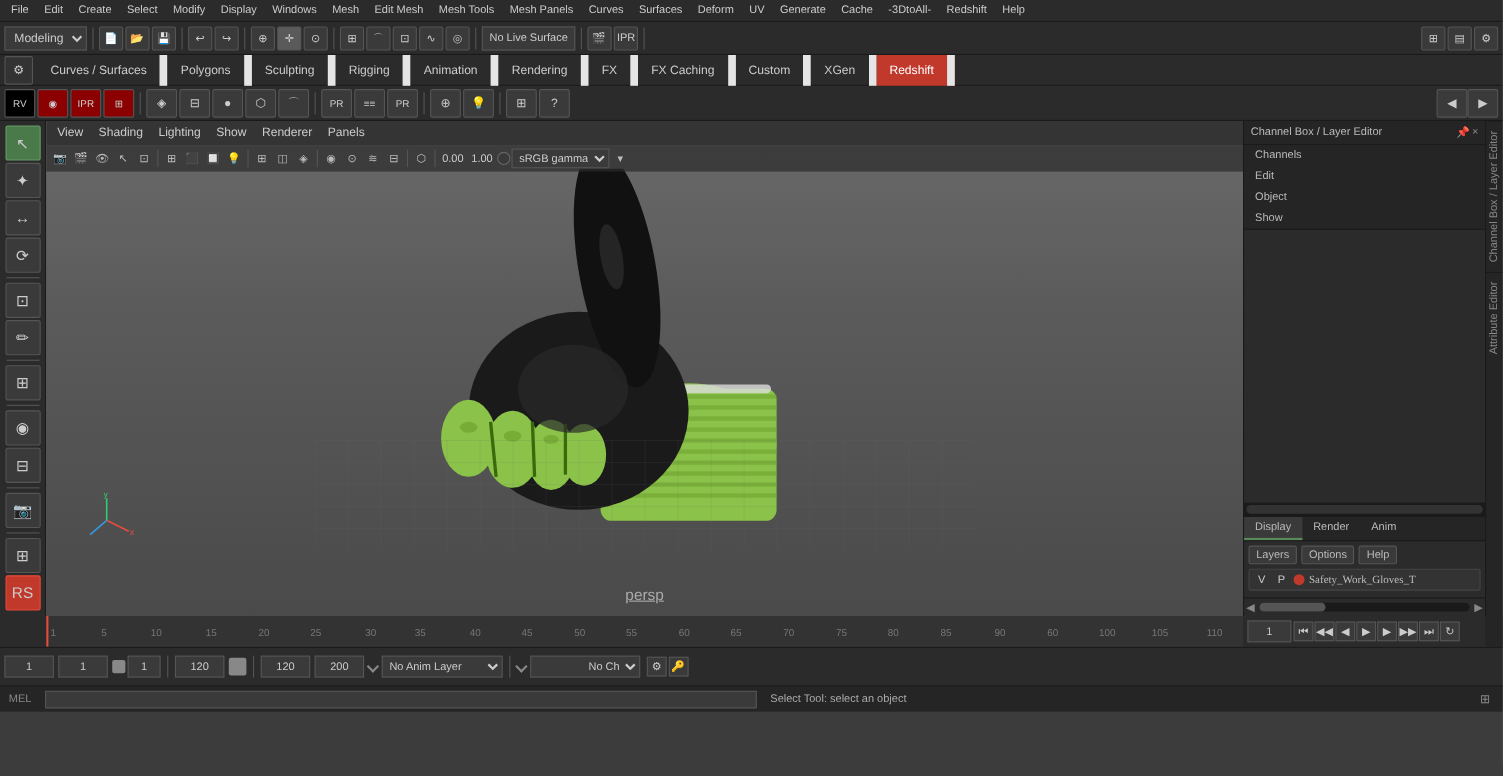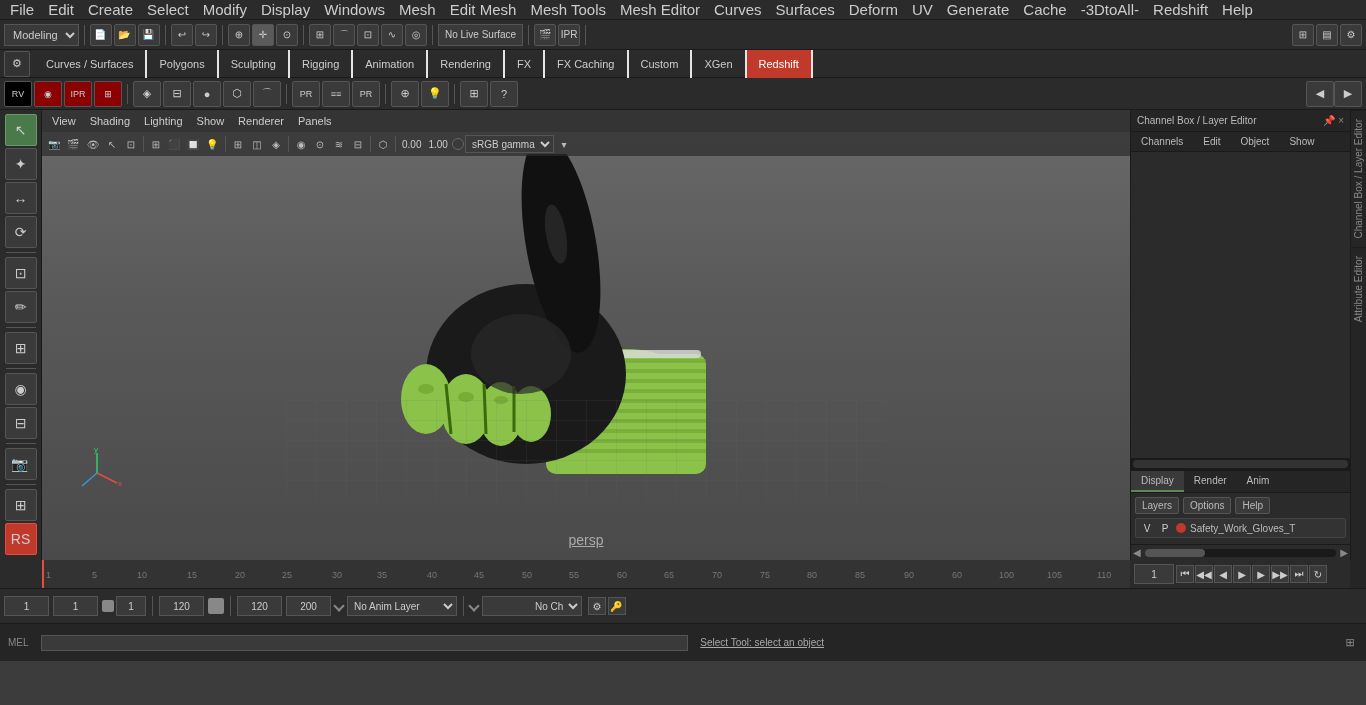--- a/index.html
+++ b/index.html
@@ -5,21 +5,21 @@
     * { margin: 0; padding: 0; box-sizing: border-box; }
     body { width: 1366px; height: 705px; background: #3c3c3c; font-family: Arial, sans-serif; font-size: 11px; color: #ccc; overflow: hidden; }
 
     
     #menu-bar {
       display: flex; align-items: center;
       background: #2b2b2b; height: 20px;
       border-bottom: 1px solid #1a1a1a;
       padding: 0 4px; gap: 2px;
     }
-    .menu-item { padding: 2px 6px; cursor: pointer; color: #ccc; font-size: 15px; }
+    .menu-item { padding: 2px 6px; cursor: pointer; color: #ccc; font-size: 10px; }
 
     
     #toolbar1 {
       display: flex; align-items: center;
       background: #2b2b2b; height: 30px;
       border-bottom: 1px solid #1a1a1a;
       padding: 0 4px; gap: 2px;
     }
     .tb-separator { width: 1px; height: 20px; background: #555; margin: 0 3px; }
     .tb-btn { 
@@ -41,21 +41,21 @@
     
     #tab-bar {
       display: flex; align-items: center;
       background: #2b2b2b; height: 28px;
       border-bottom: 1px solid #1a1a1a;
       padding: 0 4px;
     }
     .tab-item {
       padding: 4px 12px; cursor: pointer; color: #ccc;
       font-size: 11px; height: 28px; display: flex; align-items: center;
-      border-right: 2px solid #e5e5e5;
+      border-right: 7px solid #e5e5e5;
     }
     .tab-item.active { background: #c0392b; color: #fff; }
 
     
     #icon-bar {
       display: flex; align-items: center;
       background: #2b2b2b; height: 32px;
       border-bottom: 1px solid #1a1a1a;
       padding: 0 4px; gap: 2px;
     }
@@ -142,20 +142,21 @@
     }
     #right-panel-header {
       display: flex; align-items: center; justify-content: space-between;
       background: #252525; padding: 2px 6px; height: 22px;
       border-bottom: 1px solid #1a1a1a;
     }
     #right-panel-title { color: #bbb; font-size: 10px; }
     #channel-tabs {
       display: flex; background: #252525;
       border-bottom: 1px solid #1a1a1a;
+      flex-direction: column;
     }
     .ch-tab {
       padding: 4px 10px; cursor: pointer; color: #bbb; font-size: 10px;
     }
     #channel-content { flex: 1; overflow-y: auto; padding: 4px; }
 
     
     #layer-section { margin-top: auto; border-top: 1px solid #1a1a1a; }
     #layer-tabs {
       display: flex; background: #252525;
@@ -170,21 +171,21 @@
       display: flex; gap: 4px; margin-bottom: 4px;
     }
     .layer-sub-tab { padding: 2px 6px; cursor: pointer; color: #bbb; font-size: 10px; background: #3a3a3a; border: 1px solid #555; border-radius: 2px; }
     .layer-row {
       display: flex; align-items: center; gap: 4px;
       padding: 2px 4px; background: #333;
       border: 1px solid #444; border-radius: 2px; margin-bottom: 2px;
     }
     .layer-vis { width: 14px; height: 14px; display: flex; align-items: center; justify-content: center; font-size: 10px; cursor: pointer; color: #ccc; }
     .layer-dot { width: 10px; height: 10px; border-radius: 50%; background: #c0392b; flex-shrink: 0; }
-    .layer-name { color: #bbb; font-size: 10px; flex: 1; overflow: hidden; text-overflow: ellipsis; white-space: nowrap; }
+    .layer-name { color: #bbb; font-size: 10px; flex: 1; overflow: hidden; text-overflow: ellipsis; white-space: nowrap; font-family: Liberation Serif, serif; }
     #layer-scrollbar {
       display: flex; align-items: center; padding: 2px;
       border-top: 1px solid #1a1a1a;
     }
     #layer-scroll-track {
       flex: 1; height: 8px; background: #1a1a1a; border-radius: 4px; margin: 0 4px;
     }
     #layer-scroll-thumb {
       width: 60px; height: 8px; background: #555; border-radius: 4px;
     }
@@ -208,21 +209,21 @@
       color: #ccc; font-size: 10px; cursor: pointer;
       display: flex; align-items: center; justify-content: center;
     }
     .bc-select {
       background: #3a3a3a; border: 1px solid #555;
       color: #ccc; font-size: 10px; height: 20px; padding: 0 2px;
     }
 
     
     #status-bar {
-      height: 38px; background: #252525;
+      height: 24px; background: #252525;
       border-top: 1px solid #1a1a1a;
       display: flex; align-items: center;
       padding: 0 8px; gap: 4px;
     }
     #mel-label { color: #888; font-size: 10px; margin-right: 8px; }
     #status-text { color: #aaa; font-size: 10px; flex: 1; }
     #grid-icon { 
       width: 16px; height: 16px; margin-left: auto;
       display: flex; align-items: center; justify-content: center;
       color: #888; font-size: 11px; cursor: pointer;
@@ -275,21 +276,21 @@
   <div class="menu-item">File</div>
   <div class="menu-item">Edit</div>
   <div class="menu-item">Create</div>
   <div class="menu-item">Select</div>
   <div class="menu-item">Modify</div>
   <div class="menu-item">Display</div>
   <div class="menu-item">Windows</div>
   <div class="menu-item">Mesh</div>
   <div class="menu-item">Edit Mesh</div>
   <div class="menu-item">Mesh Tools</div>
-  <div class="menu-item">Mesh Editor</div>
+  <div class="menu-item">Mesh Panels</div>
   <div class="menu-item">Curves</div>
   <div class="menu-item">Surfaces</div>
   <div class="menu-item">Deform</div>
   <div class="menu-item">UV</div>
   <div class="menu-item">Generate</div>
   <div class="menu-item">Cache</div>
   <div class="menu-item">-3DtoAll-</div>
   <div class="menu-item">Redshift</div>
   <div class="menu-item">Help</div>
 </div>
@@ -657,15 +658,15 @@
 
   <div style="display:flex; align-items:center; gap:2px; margin-left:2px;">
     <div class="play-btn">⚙</div>
     <div class="play-btn">🔑</div>
   </div>
 </div>
 
 <div id="status-bar">
   <span id="mel-label">MEL</span>
   <div style="flex:1; background:#3a3a3a; height:16px; border:1px solid #555; padding:0 4px; display:flex; align-items:center; cursor:text;"></div>
-  <span id="status-text" style="margin-left:8px;text-decoration:underline;">Select Tool: select an object</span>
+  <span id="status-text" style="margin-left:8px;">Select Tool: select an object</span>
   <div id="grid-icon">⊞</div>
 </div>
 
 </body></html>

